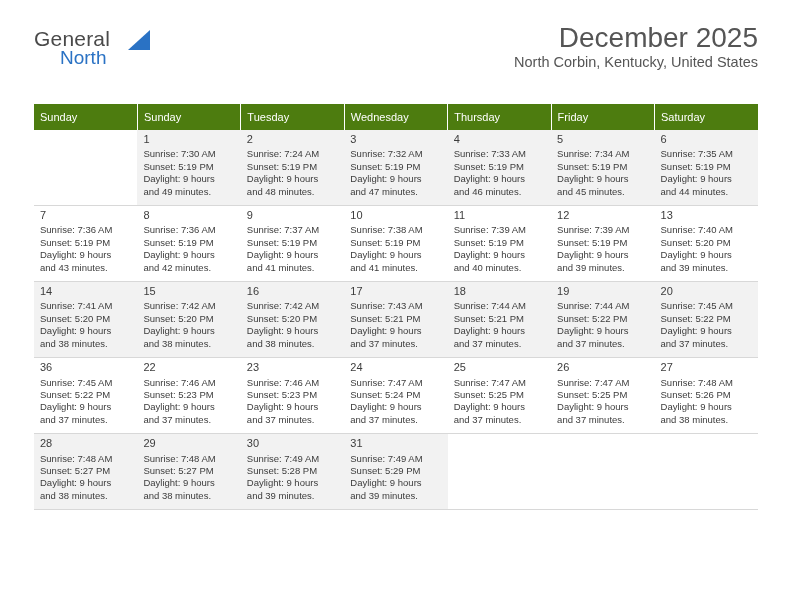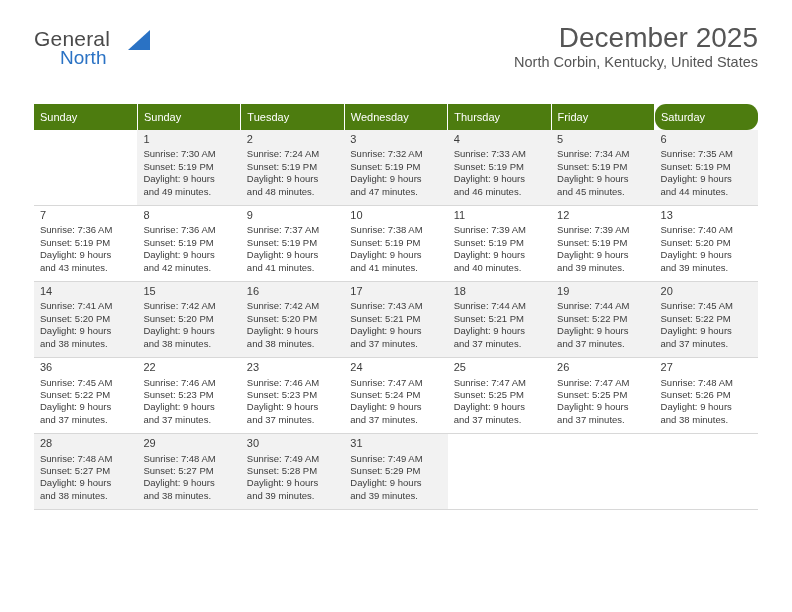--- a/index.html
+++ b/index.html
@@ -84,21 +84,21 @@
   table.calendar th {
     background: #4d7c0f;
     color: #ffffff;
     font-size: 11px;
     font-weight: normal;
     text-align: left;
     padding: 5px 0 5px 6px;
     border-right: 1px solid #ffffff;
     height: 16px;
   }
-  table.calendar th:last-child { border-right: none; border-radius: 11px; }
+  table.calendar th:last-child { border-right: none; }
   table.calendar td {
     vertical-align: top;
     padding: 3px 6px 7px 6px;
     font-size: 9.5px;
     line-height: 12.4px;
     color: #3c3c3c;
     border-bottom: 1px solid #d8d8d8;
     height: 74px;
     box-sizing: border-box;
   }

